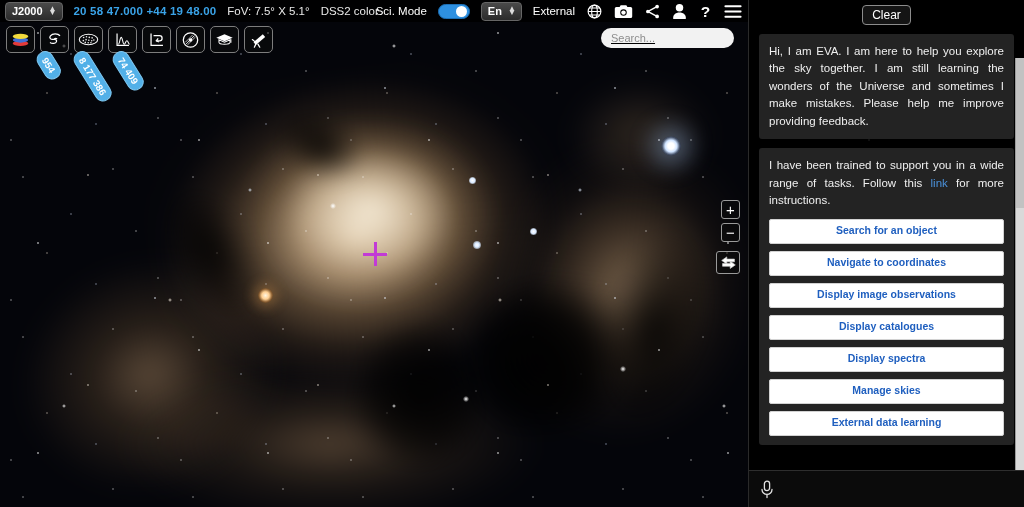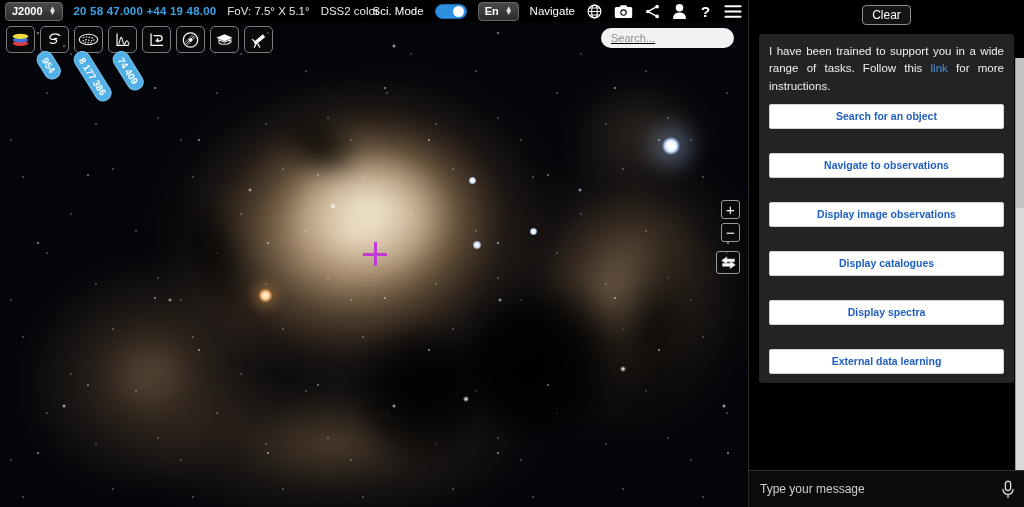--- a/index.html
+++ b/index.html
@@ -289,21 +289,21 @@
       radial-gradient(1px 1px at 230px 260px, rgba(255,255,255,.18), transparent),
       radial-gradient(1px 1px at 150px 330px, rgba(255,255,255,.20), transparent),
       #000;
   }
   .msg {
     background:#232323; border-radius:3px; padding:9px 10px;
     color:#efefef; font-size:11.5px; line-height:1.52;
     text-align: justify; margin-bottom:9px;
   }
   .msg a, .inline-link { color:#4a90d9; text-decoration:none; cursor:pointer; }
-  .action-list { display:flex; flex-direction:column; gap:24px; margin-top:9px; }
+  .action-list { display:flex; flex-direction:column; gap:7px; margin-top:9px; }
   .action-btn {
     background:#ffffff; color:#1f5fbf; border:1px solid #d2d2d2;
     border-radius:2px; height:25px; display:flex; align-items:center; justify-content:center;
     font-size:10.5px; font-weight:bold; cursor:pointer;
     font-family:"Liberation Sans", sans-serif;
   }
   
   #panel-scrollbar {
     position:absolute; right:0px; top:28px; width:9px; height:445px;
     background:#d9d9d9; border-left:1px solid #9b9b9b; z-index:20;
@@ -375,21 +375,21 @@
       <div class="toggle">
           <div class="knob"></div>
         </div>
       <div class="pill-select">
         <span>En</span>
         <span class="spin">
           <span>▲</span>
             <span>▼</span>
         </span>
       </div>
-      <span id="feedback-link">Navigate</span>
+      <span id="feedback-link">External</span>
 
       <span class="ticon">
         <svg width="17" height="17" viewBox="0 0 24 24" fill="none" stroke="#ffffff" stroke-width="1.6">
           <circle cx="12" cy="12" r="9"></circle>
             <ellipse cx="12" cy="12" rx="4" ry="9"></ellipse>
           <path d="M3 12h18M4.6 7h14.8M4.6 17h14.8"></path>
         </svg>
       </span>
       <span class="ticon">
         <svg width="19" height="17" viewBox="0 0 24 20" fill="#ffffff">
@@ -519,41 +519,42 @@
   </div>
 
   <div id="assistant-panel">
 
     <div id="assistant-header">
       <button id="clear-btn">Clear</button>
     </div>
 
     <div id="chat-scroll">
 
+      <div class="msg">Hi, I am EVA. I am here to help you explore the sky together. I am still learning the wonders of the Universe and sometimes I make mistakes. Please help me improve providing feedback.</div>
 
       <div class="msg">
         <span>I have been trained to support you in a wide range of tasks. Follow this </span><a class="inline-link">link</a><span> for more instructions.</span>
 
         <div class="action-list">
           <div class="action-btn">Search for an object</div>
-          <div class="action-btn">Navigate to observations</div>
+          <div class="action-btn">Navigate to coordinates</div>
           <div class="action-btn">Display image observations</div>
           <div class="action-btn">Display catalogues</div>
           <div class="action-btn">Display spectra</div>
+          <div class="action-btn">Manage skies</div>
           <div class="action-btn">External data learning</div>
         </div>
       </div>
 
       <div id="panel-scrollbar">
         <div class="thumb"></div>
       </div>
     </div>
 
     <div id="composer">
-      <input id="message-input" type="text" placeholder="Type your message" style="">
       <span id="mic-btn">
         <svg width="14" height="19" viewBox="0 0 14 19" fill="none" stroke="#e2e2e2" stroke-width="1.3">
           <rect x="4.4" y="1.2" width="5.2" height="9.4" rx="2.6"></rect>
           <path d="M2 9.4a5 5 0 0 0 10 0M7 14.4v3.2" stroke-linecap="round"></path>
         </svg>
       </span>
     </div>
   </div>
 </div>
 

